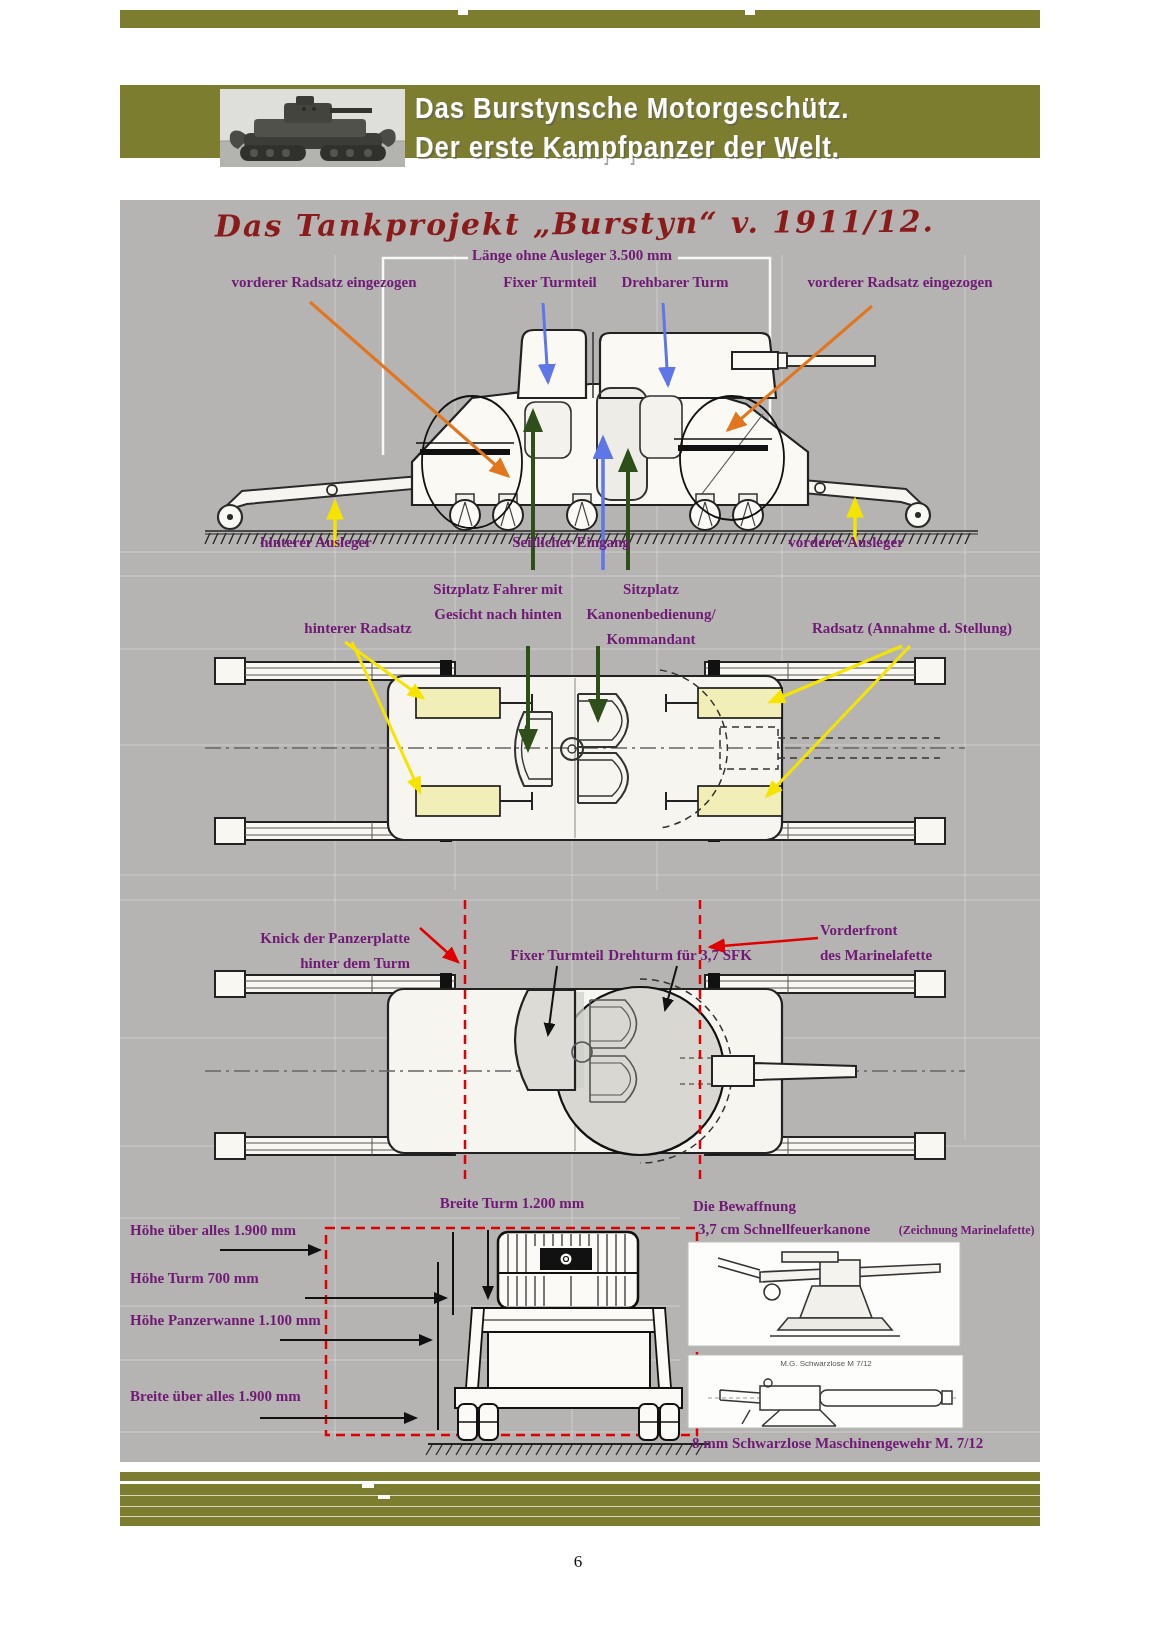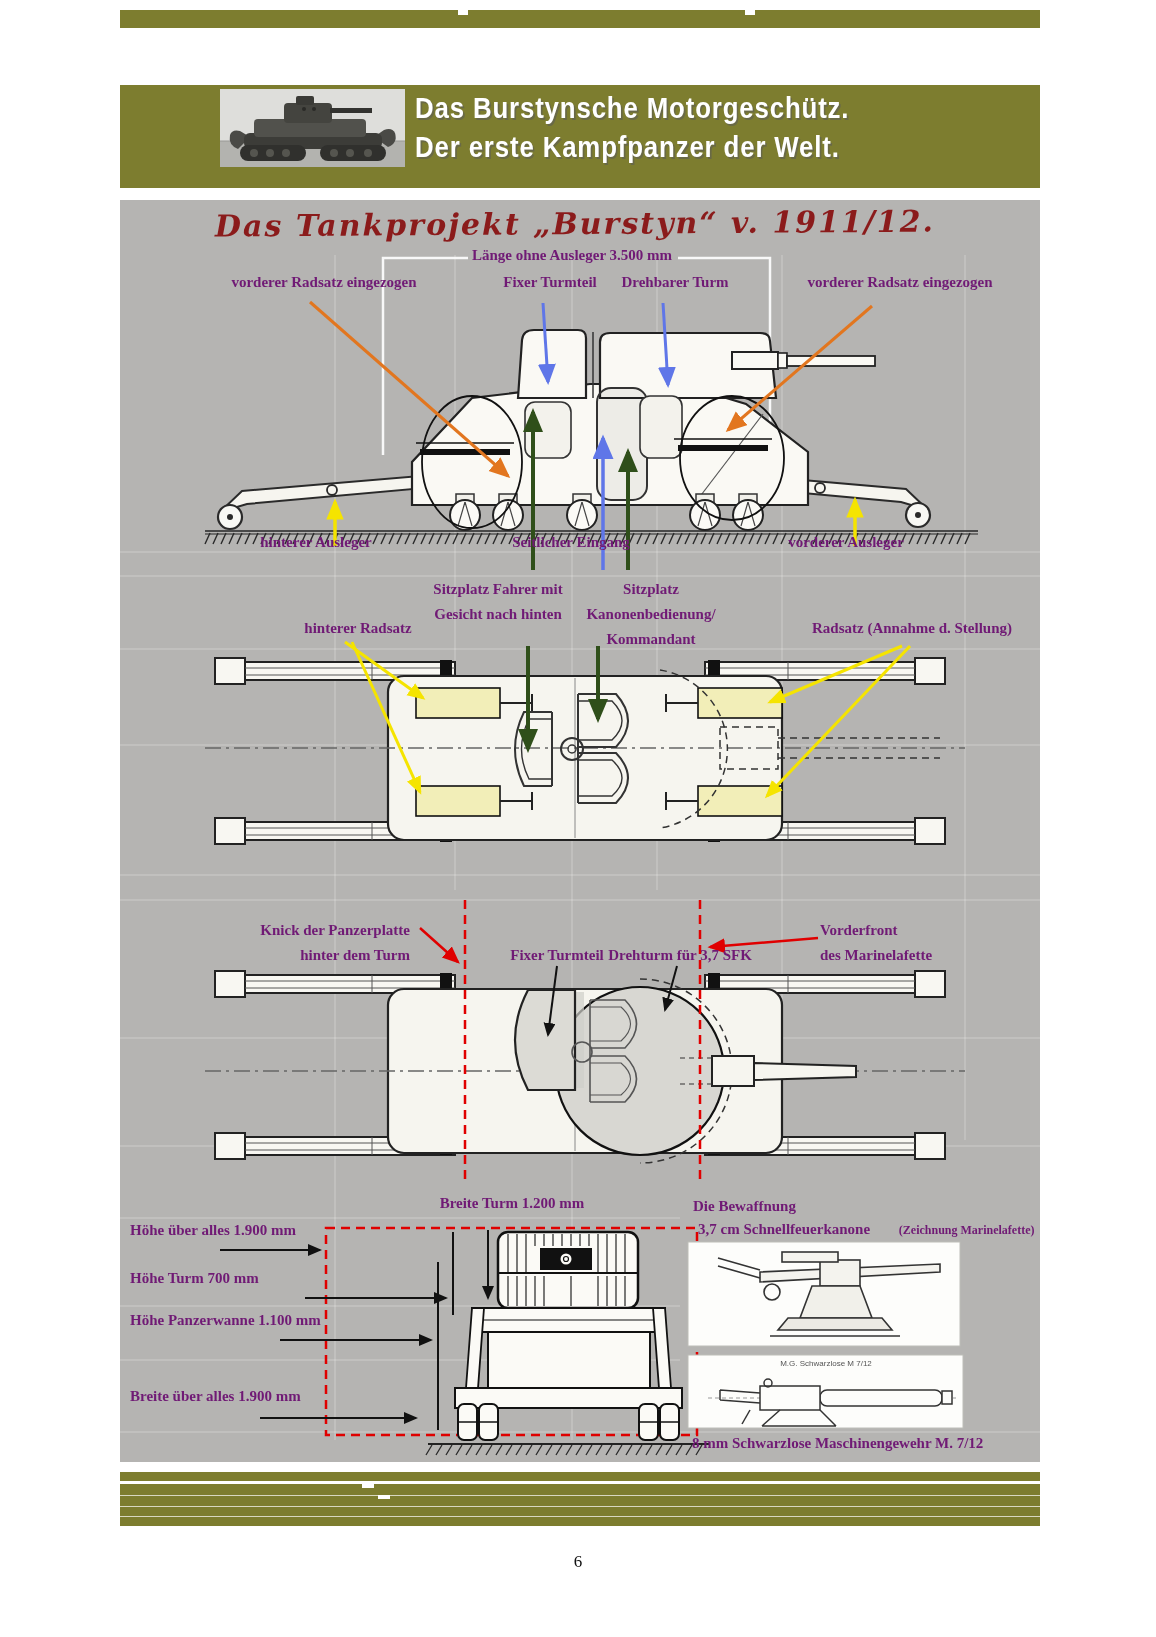--- a/index.html
+++ b/index.html
@@ -2,34 +2,34 @@
 <html><head>
 <meta charset="utf-8">
 <style>
   html,body{margin:0;padding:0;background:#ffffff;}
   .page{position:relative;width:1156px;height:1637px;background:#ffffff;overflow:hidden;
         font-family:"Liberation Serif",serif;}
   
   .top-strip{position:absolute;left:120px;top:10px;width:920px;height:18px;background:#7d7d2f;}
   .top-strip .notch{position:absolute;top:0;width:10px;height:5px;background:#ffffff;}
   
-  .band{position:absolute;left:120px;top:85px;width:920px;height:103px;background:#7d7d2f;}
+  .band{position:absolute;left:120px;top:85px;width:920px;height:73px;background:#7d7d2f;}
   .photo{position:absolute;left:100px;top:4px;width:185px;height:78px;background:#e6e6e3;overflow:hidden;}
   .band-titles{position:absolute;left:295px;top:3px;}
   .band-title{font-family:"Liberation Sans",sans-serif;font-weight:700;font-size:30px;line-height:39px;
       color:#ffffff;letter-spacing:1px;transform:scaleX(0.86);transform-origin:left center;
       text-shadow:2px 2px 0 rgba(90,90,90,.55);white-space:nowrap;}
   
   .content{position:absolute;left:120px;top:200px;width:920px;height:1262px;background:#b5b4b2;}
   .art{position:absolute;left:0;top:0;width:920px;height:1262px;}
   
   .lbl{position:absolute;font-family:"Liberation Serif",serif;font-weight:700;font-size:15px;
        color:#701a75;white-space:nowrap;line-height:17px;}
   .lbl.c{transform:translateX(-50%);text-align:center;}
-  .lbl.r{transform:translateX(-100%);text-align:left;}
+  .lbl.r{transform:translateX(-100%);text-align:left;margin-top:8px;}
   .lbl .note{font-size:12px;padding-left:25px;}
   .script-title{position:absolute;left:455px;top:6px;transform:translateX(-50%) rotate(-0.4deg);
        font-family:"DejaVu Serif",serif;font-style:italic;font-weight:700;font-size:30px;
        color:#8b1b1b;letter-spacing:2px;white-space:nowrap;}
   
   .foot-bar1{position:absolute;left:120px;top:1472px;width:920px;height:9px;background:#7d7d2f;}
   .foot-bar2{position:absolute;left:120px;top:1484px;width:920px;height:42px;background:#7d7d2f;}
   .foot-bar2 .hairline{position:absolute;left:0;width:100%;height:1px;background:rgba(255,255,255,.7);}
   .foot-bar2 .notch{position:absolute;width:12px;height:4px;background:#ffffff;}
   .page-number{position:absolute;left:578px;top:1552px;transform:translateX(-50%);

